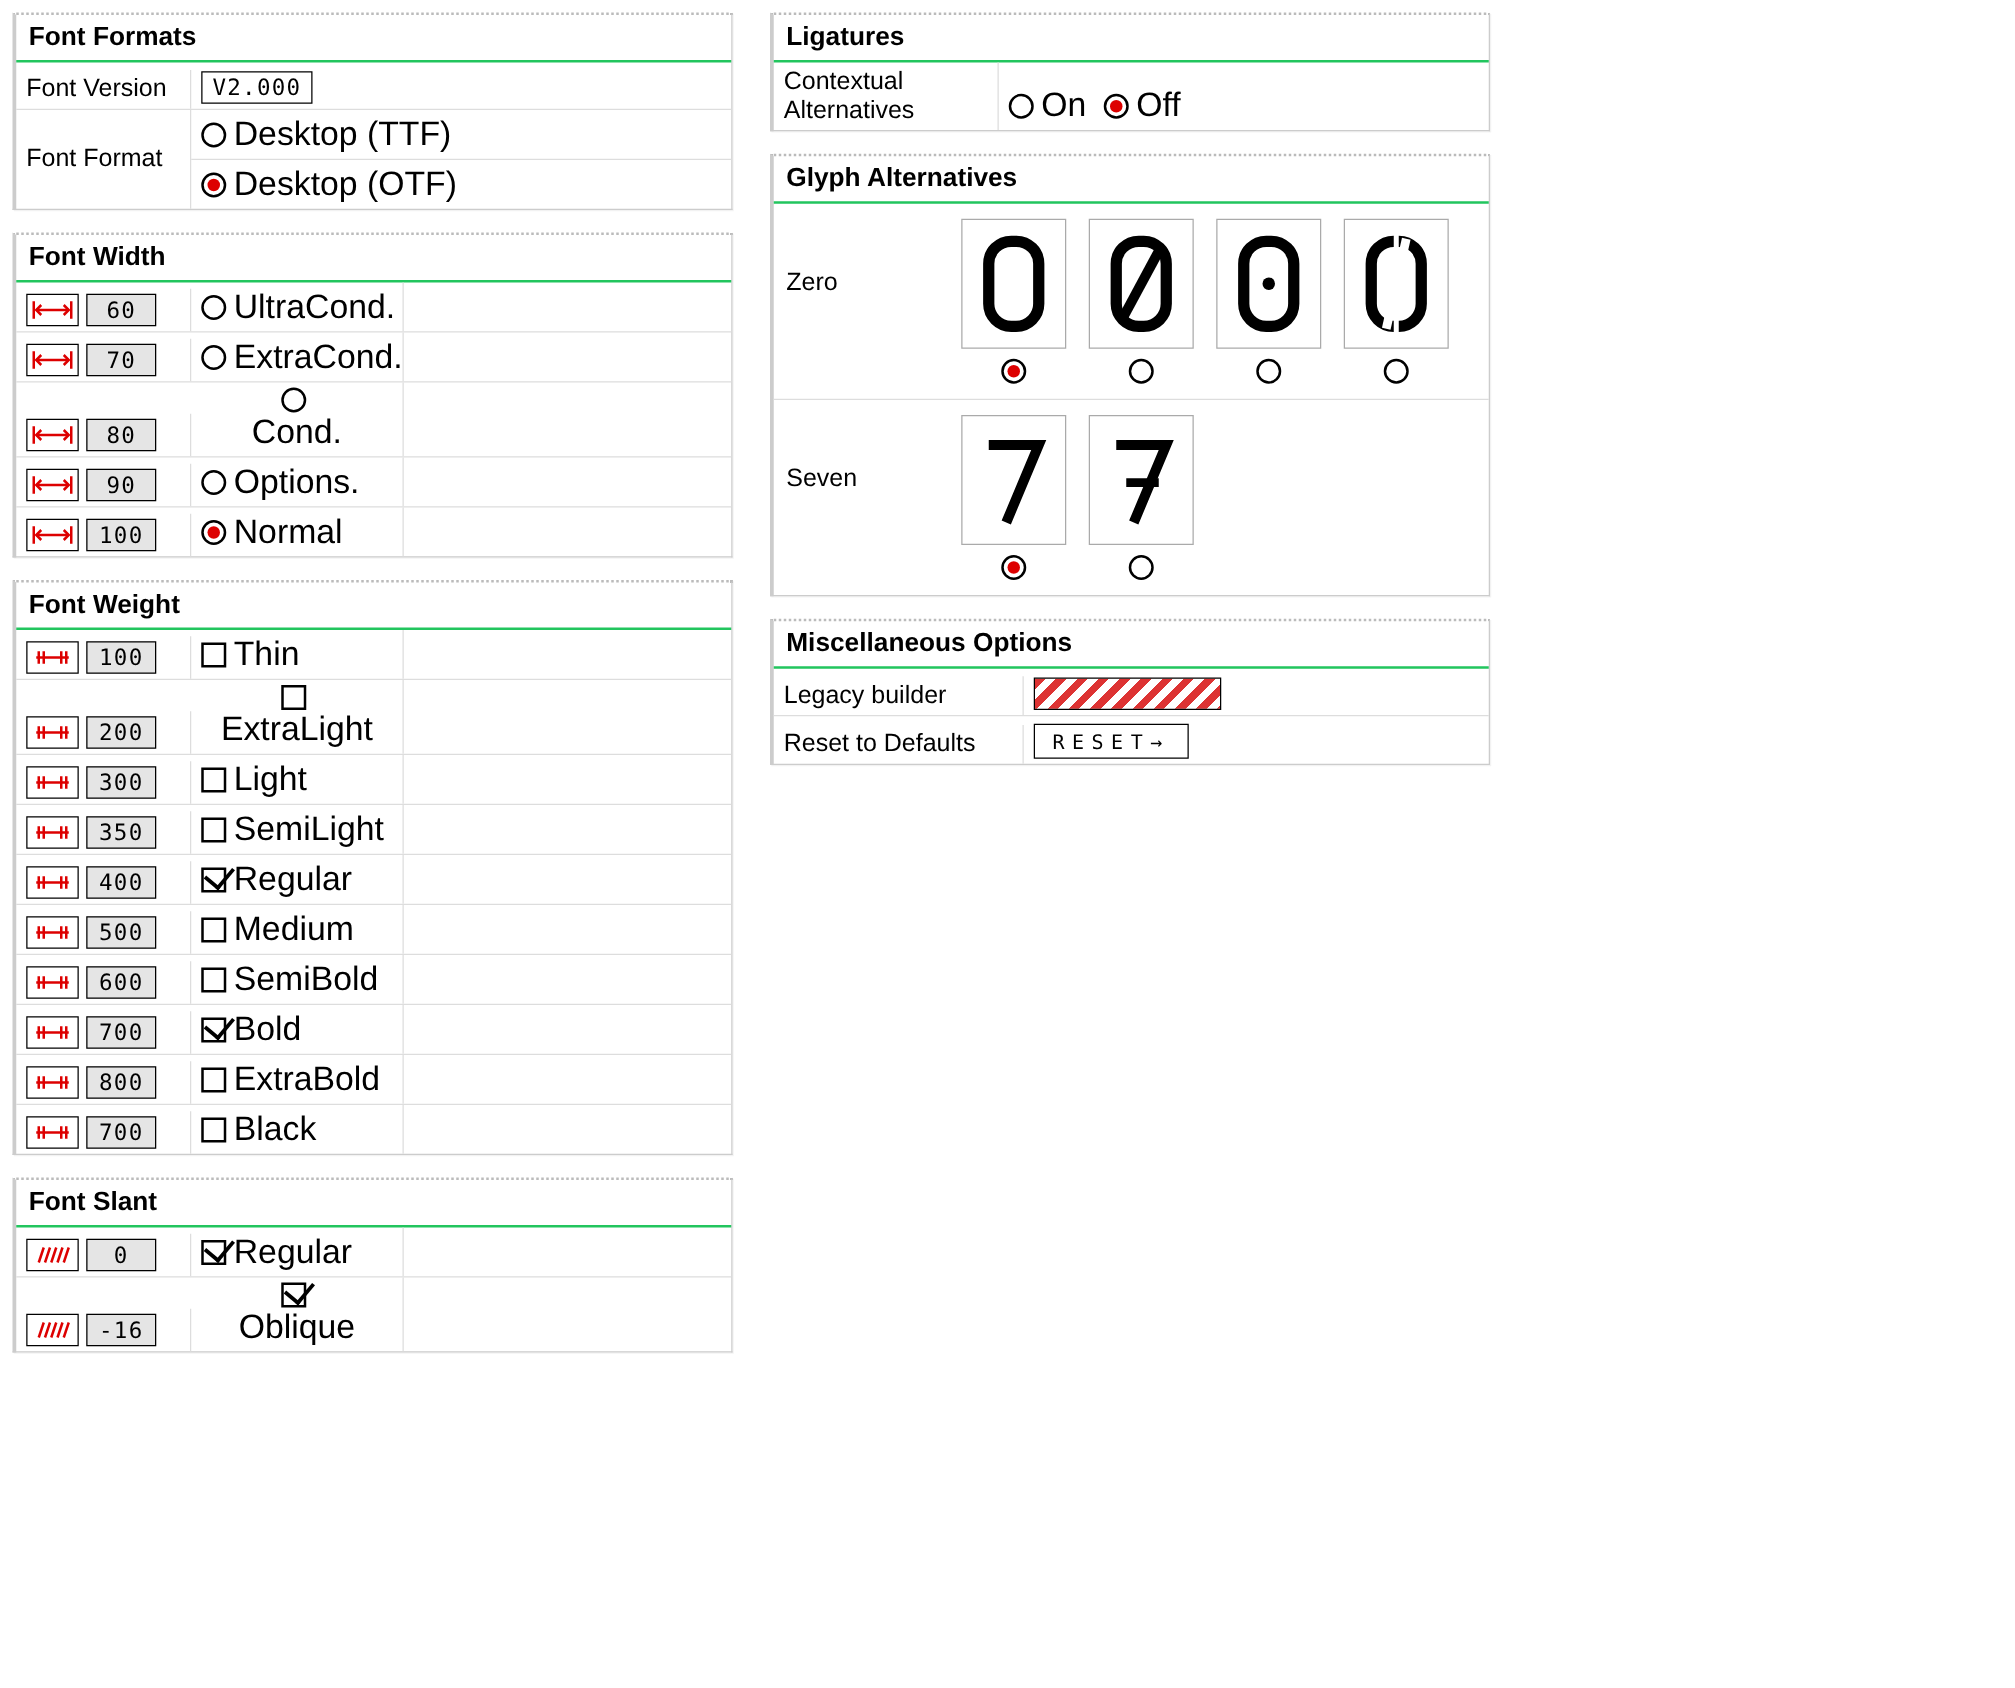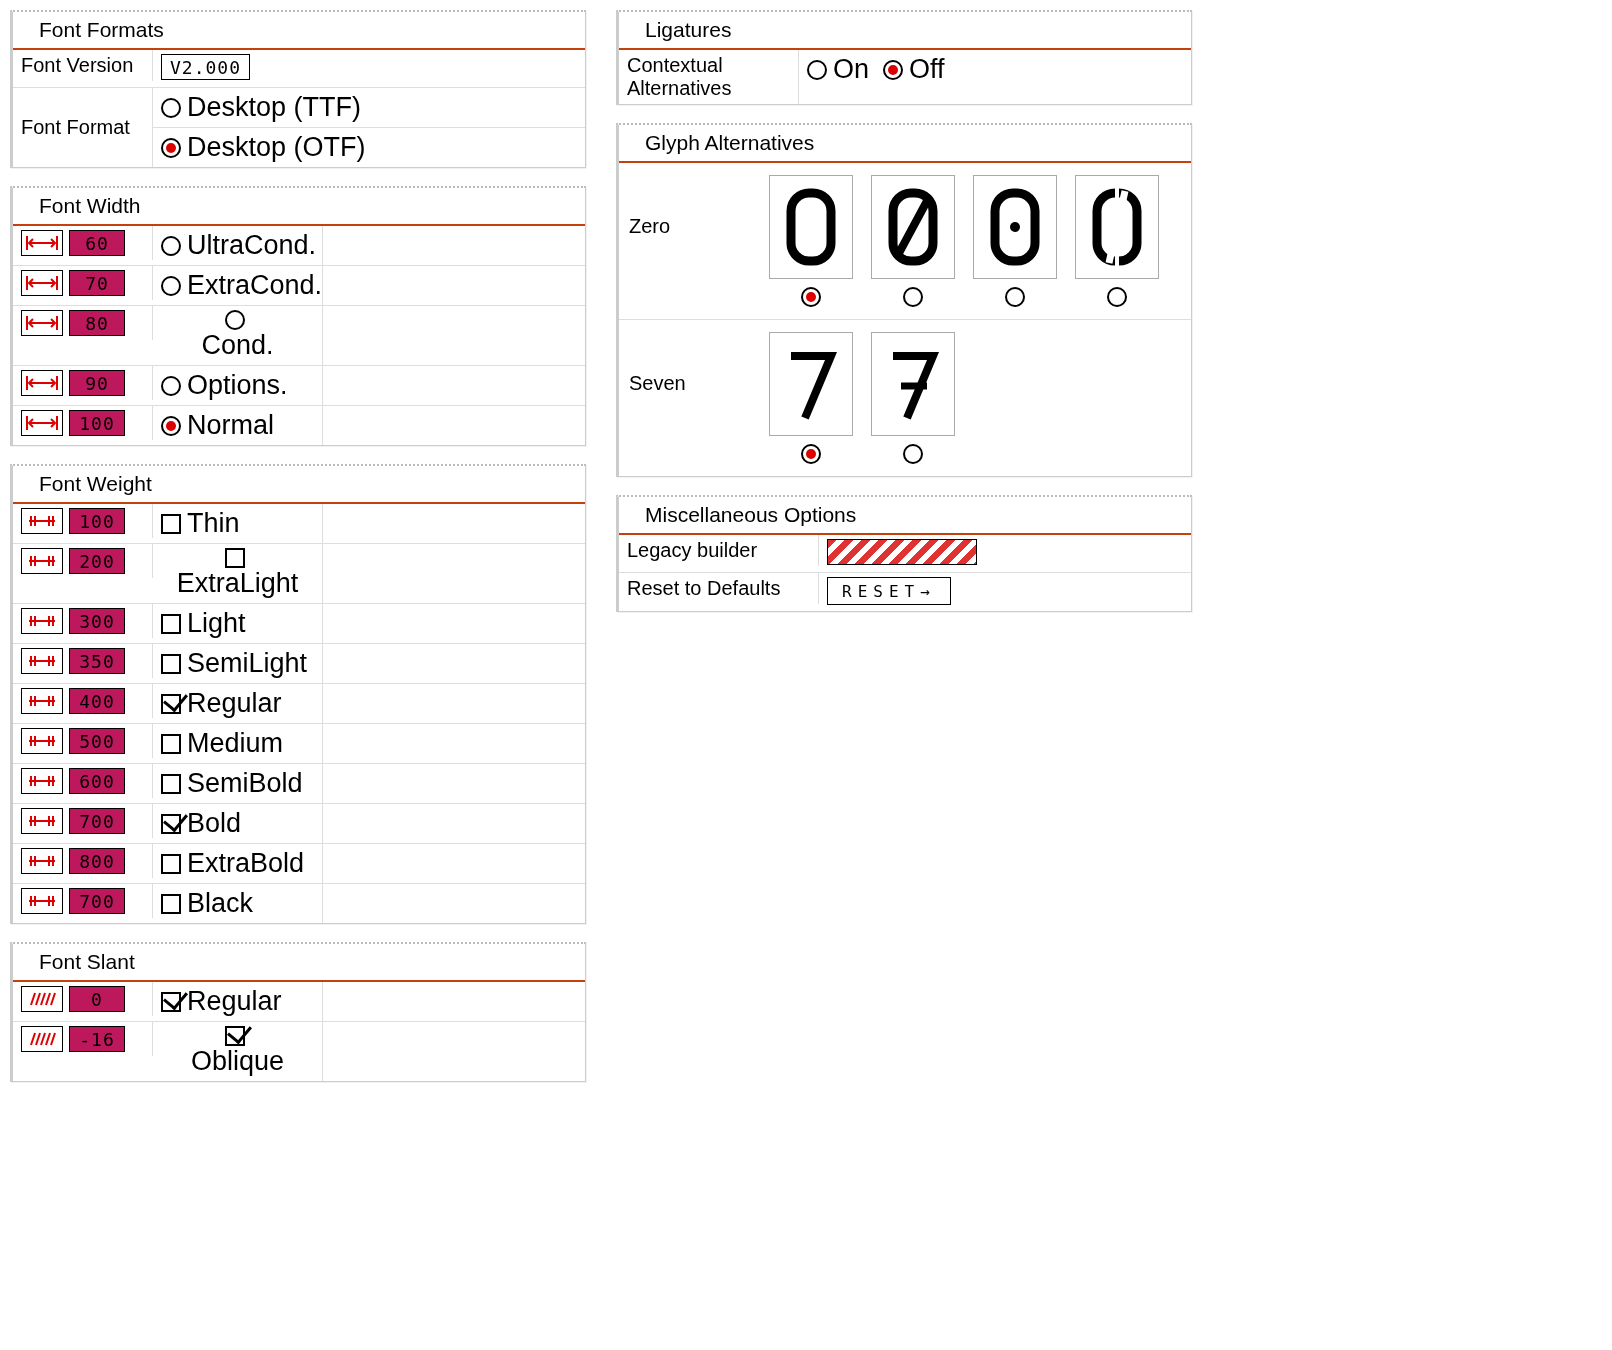--- a/index.html
+++ b/index.html
@@ -15,28 +15,28 @@
   .col { width: 576px; }
   .panel {
     border: 1px solid #ccc;
     border-top: 2px dotted #bbb;
     border-left: 3px solid #ccc;
     margin-bottom: 18px;
     box-shadow: 1px 1px 0 rgba(0,0,0,0.05);
     background: #fff;
   }
   .panel-title {
-    font-weight: 400;
-    padding: 6px 26px;
-    border-bottom: 2px solid #c2410c;
+    font-weight: 700;
+    padding: 6px 10px;
+    border-bottom: 2px solid #22c55e;
     font-size: 21px;
   }
   .row {
     display: flex;
-    align-items: flex-start;
+    align-items: flex-end;
     border-bottom: 1px solid #ddd;
     min-height: 38px;
   }
   .row:last-child { border-bottom: none; }
   .cell {
     padding: 4px 8px;
     display: flex;
     align-items: center;
     border-right: 1px solid #ddd;
   }
@@ -49,21 +49,21 @@
     display: inline-flex; align-items: center; justify-content: center;
     margin-right: 6px;
     background: #fff;
   }
   .numbox {
     width: 56px; height: 26px;
     border: 1px solid #000;
     display: inline-flex; align-items: center; justify-content: center;
     font-family: "Menlo","Consolas",monospace;
     font-size: 18px;
-    background: #be185d;
+    background: #e5e5e5;
     letter-spacing: 1px;
   }
   .txtbox {
     height: 26px;
     border: 1px solid #000;
     display: inline-flex; align-items: center; padding: 0 8px;
     font-family: "Menlo","Consolas",monospace;
     font-size: 18px;
     background: #fff;
     letter-spacing: 1px;

